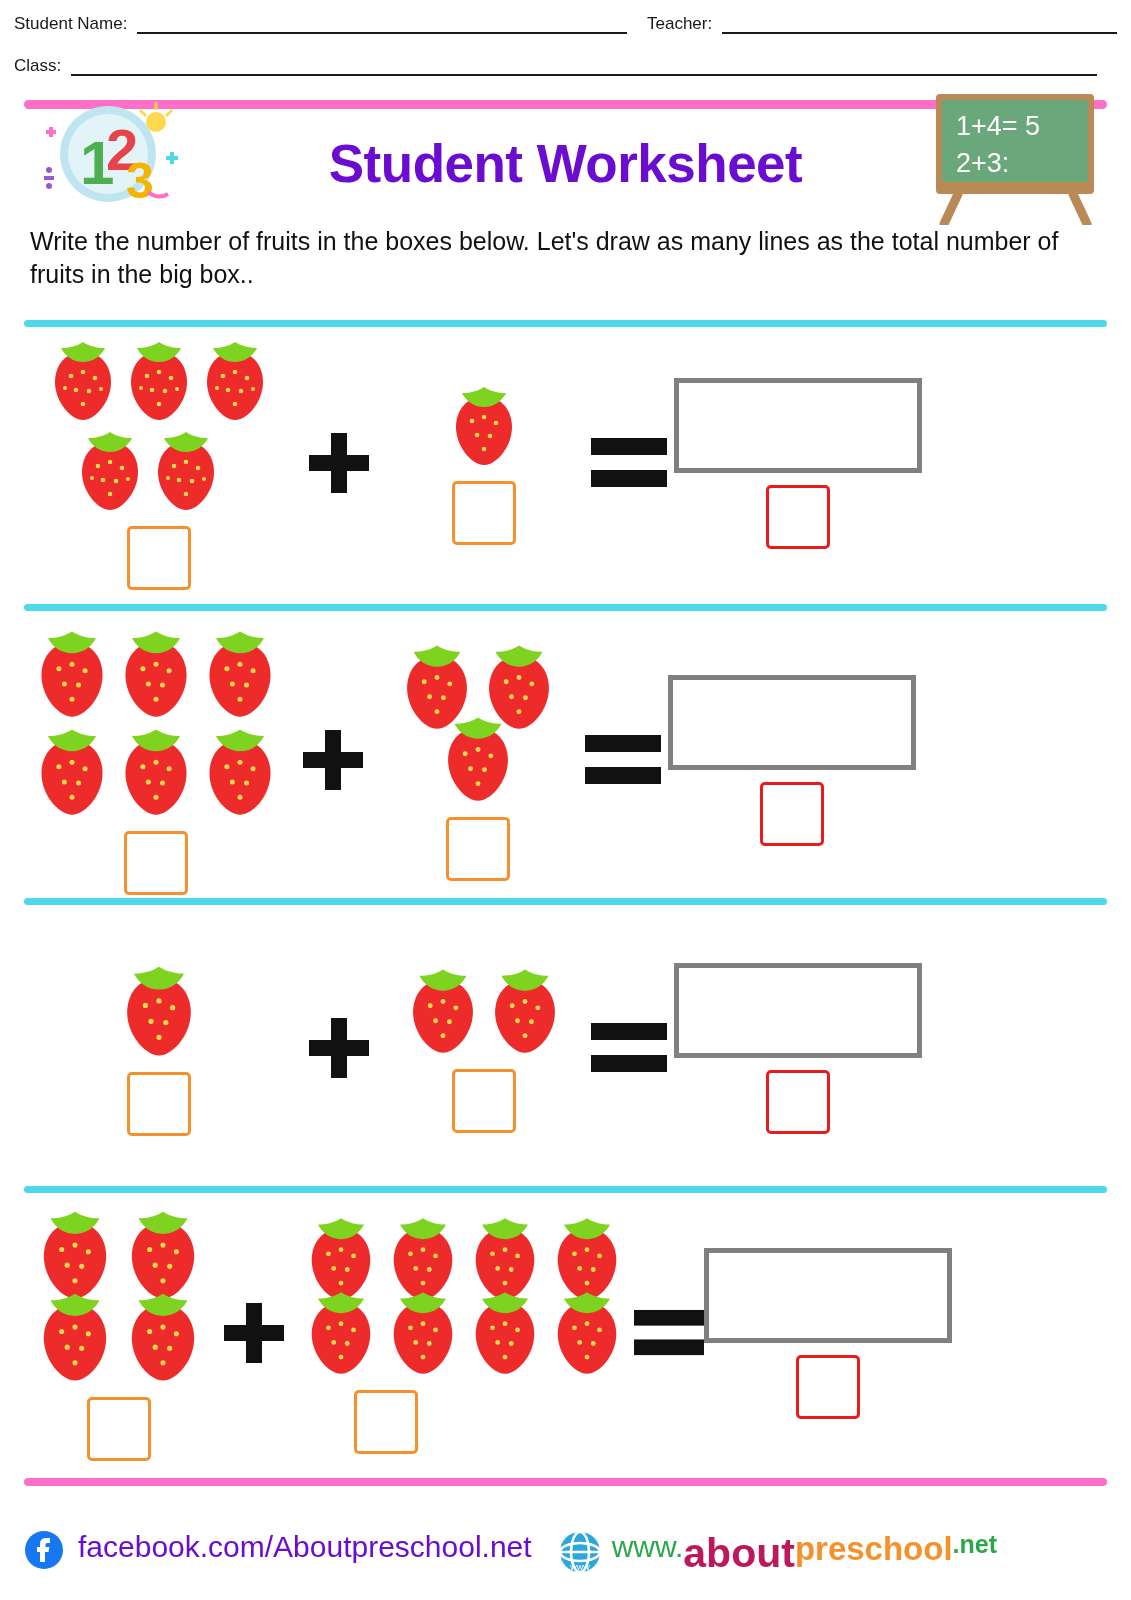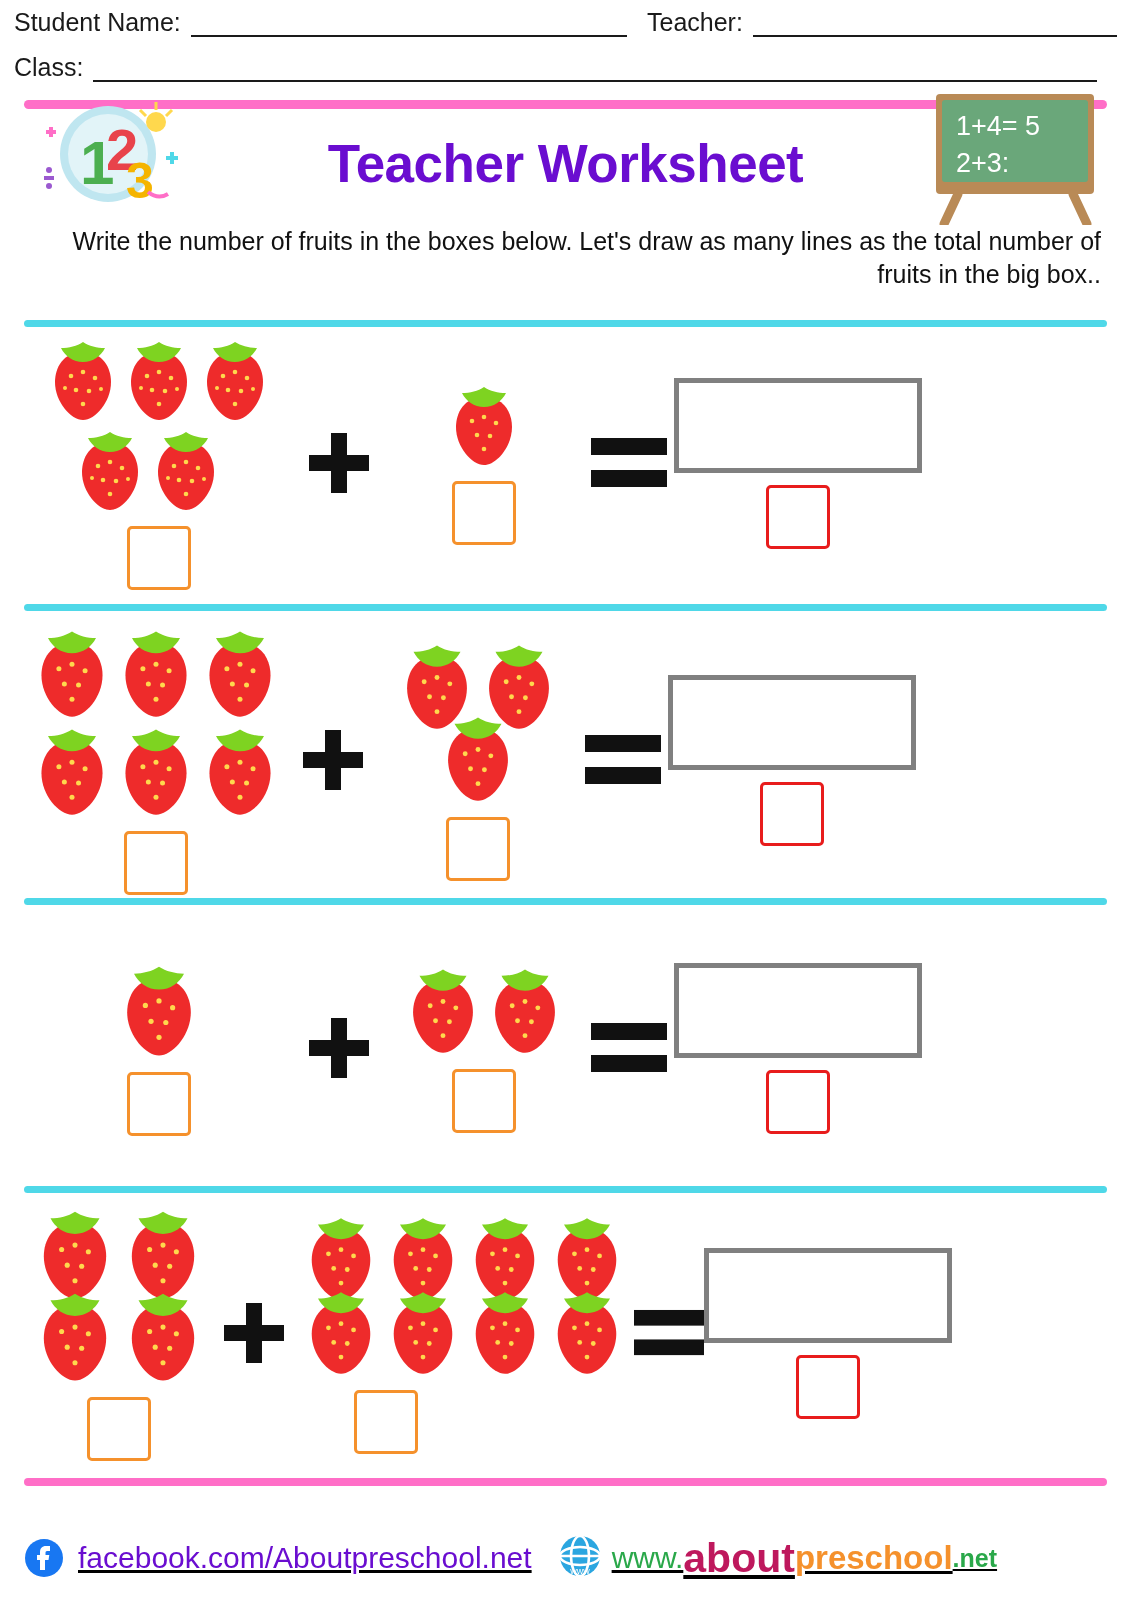--- a/index.html
+++ b/index.html
@@ -23,21 +23,21 @@
     display: flex;
     align-items: flex-end;
     margin-bottom: 16px;
   }
   .field {
     display: flex;
     align-items: flex-end;
     flex: 1;
   }
   .field-label {
-    font-size: 25px;
+    font-size: 17px;
     color: #1a1a1a;
     white-space: nowrap;
     font-family: "Liberation Sans", sans-serif;
   }
   .field-line {
     flex: 1;
     border-bottom: 2px solid #1a1a1a;
     height: 26px;
     margin-left: 10px;
     margin-right: 20px;
@@ -62,21 +62,21 @@
     font-size: 53px;
     font-weight: bold;
     color: #6a0dd0;
     font-family: "Liberation Sans", sans-serif;
     letter-spacing: -0.5px;
   }
   .instructions {
     position: absolute;
     top: 225px;
     left: 30px; right: 30px;
-    text-align: right;
+    text-align: left;
     font-size: 25px;
     color: #111;
     line-height: 1.33;
     font-family: "Liberation Sans", sans-serif;
   }
 
   
   .logo-123 {
     position: absolute;
     left: 28px; top: 92px;
@@ -163,22 +163,20 @@
 
   .strawberry { display: block; }
 
   
   .footer {
     position: absolute;
     left: 24px; right: 24px;
     bottom: 14px;
     height: 56px;
     display: flex;
-    align-items: center;
-    text-decoration: underline;
   }
   .fb-icon {
     width: 40px; height: 40px;
     border-radius: 8px;
     background: #fff;
     display: flex; align-items: center; justify-content: center;
     margin-right: 14px;
   }
   .fb-text {
     font-size: 30px;
@@ -264,21 +262,21 @@
   <svg viewBox="0 0 175 135" width="175" height="135">
     <rect x="8" y="4" width="158" height="100" rx="4" fill="#b98a56"></rect>
     <rect x="14" y="10" width="146" height="82" rx="3" fill="#6aa77a"></rect>
     <path d="M30 104 l-14 30" stroke="#b98a56" stroke-width="9" stroke-linecap="round"></path>
     <path d="M145 104 l14 30" stroke="#b98a56" stroke-width="9" stroke-linecap="round"></path>
     <text x="28" y="45" font-family="Liberation Sans, sans-serif" font-size="27" fill="#ffffff">1+4= 5</text>
     <text x="28" y="82" font-family="Liberation Sans, sans-serif" font-size="27" fill="#ffffff">2+3:</text>
   </svg>
 </div>
 
-<div class="title">Teacher Worksheet</div>
+<div class="title">Student Worksheet</div>
 <div class="instructions">Write the number of fruits in the boxes below. Let's draw as many lines as the total number of fruits in the big box..</div>
 
 <div class="divider" style="top:320px"></div>
 <div class="divider" style="top:604px"></div>
 <div class="divider" style="top:898px"></div>
 <div class="divider" style="top:1186px"></div>
 <div class="pink-bar-bottom" style="top:1478px"></div>
 
 <div class="row" style="top:336px">
   <div class="operand">

